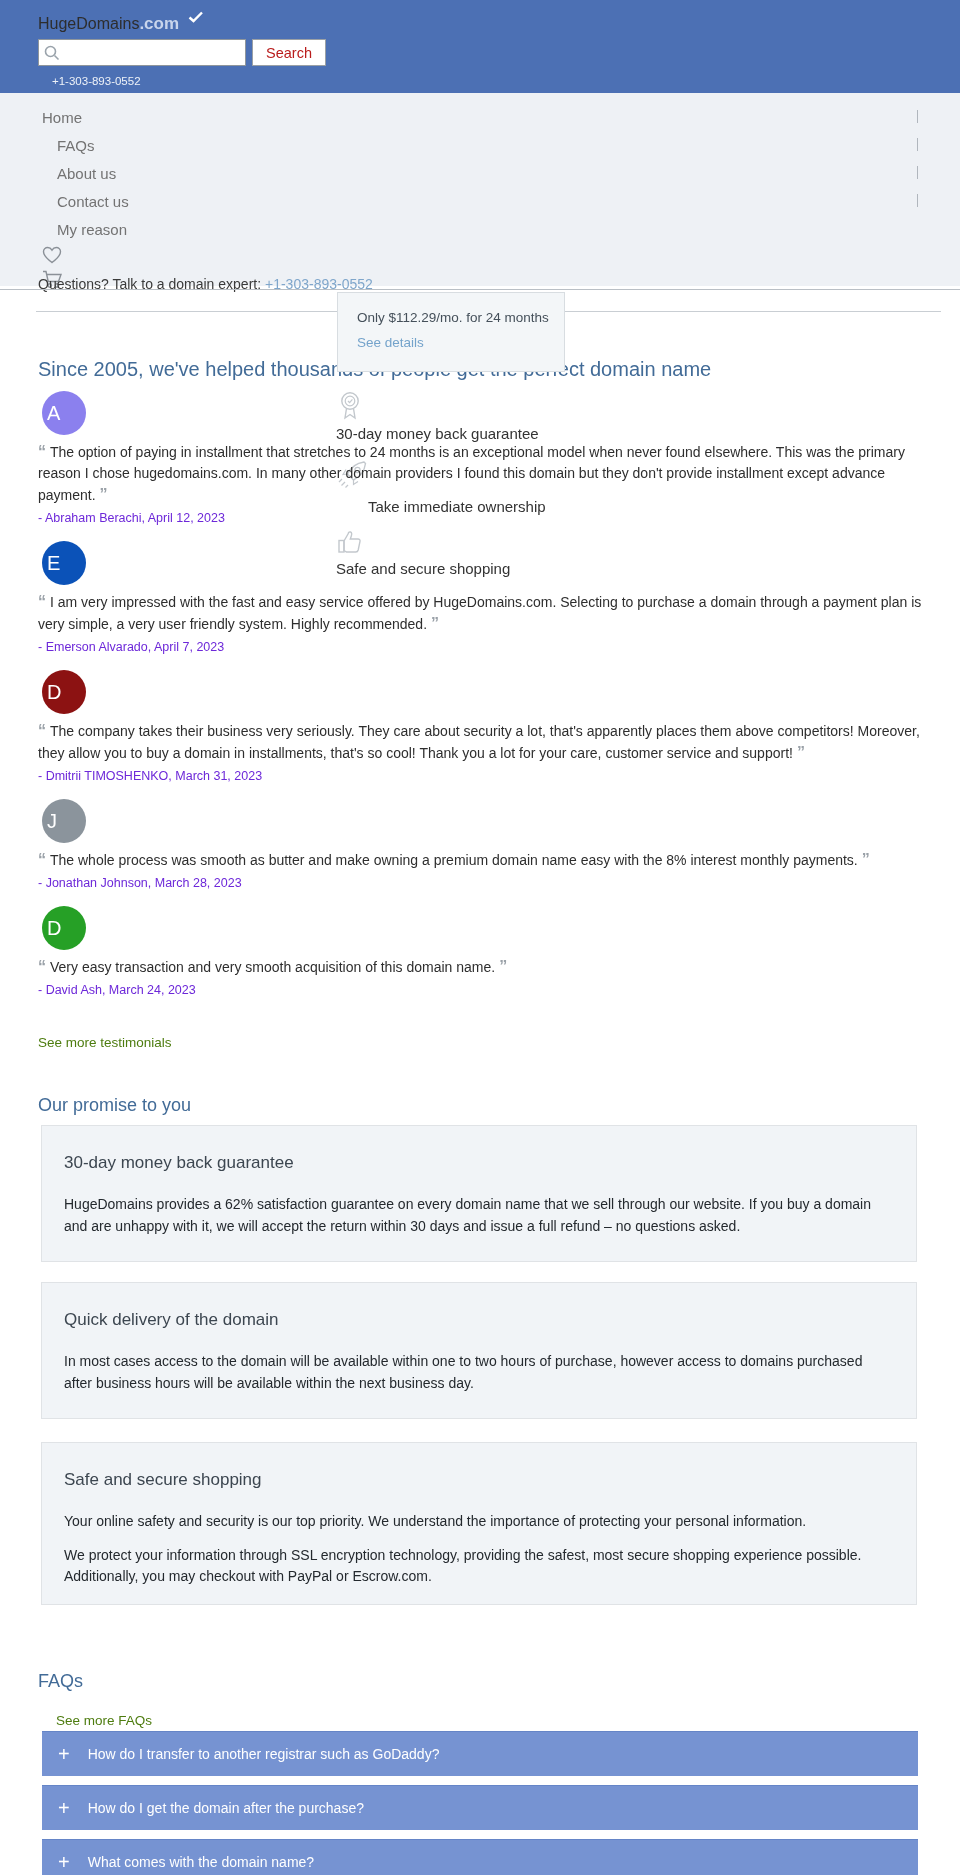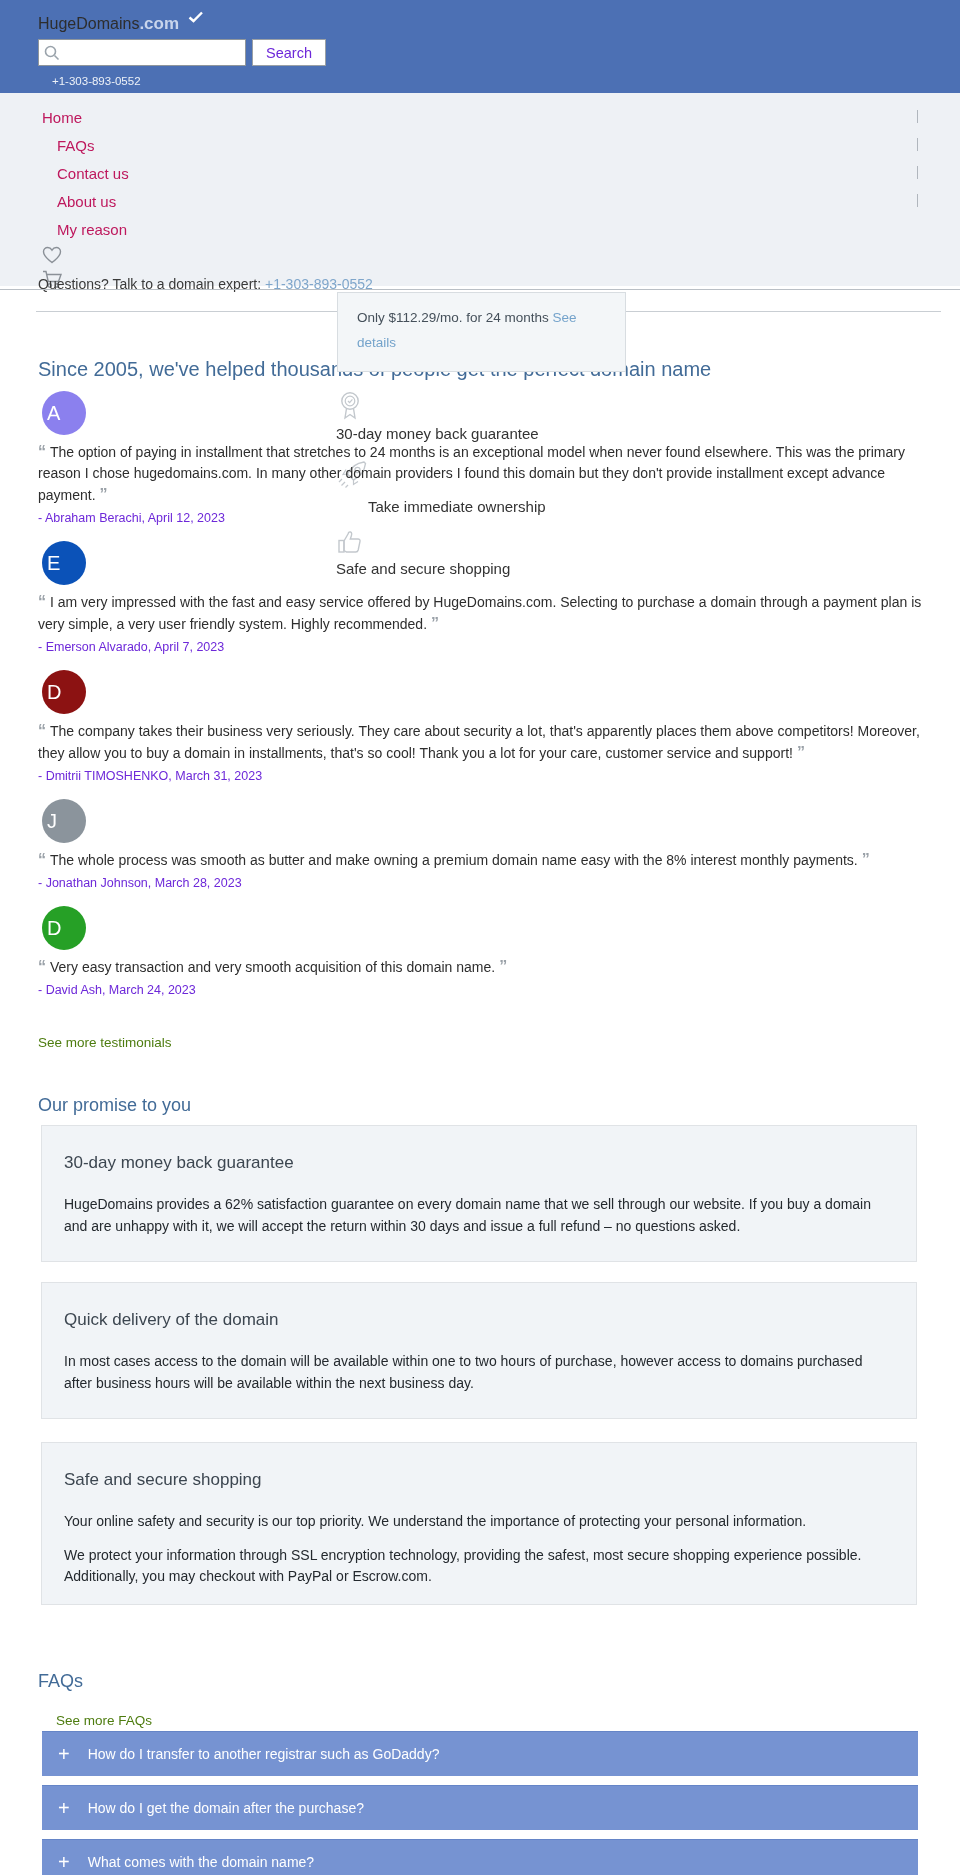--- a/index.html
+++ b/index.html
@@ -14,25 +14,25 @@
   }
   
   .hd { background:#4c70b4; height:93px; padding:13px 0 12px 38px; position:relative; }
   .logo { position:relative; display:inline-block; line-height:22px; cursor:pointer; }
   .logo-tld { color:#c9d5ec; font-size:17px; font-weight:bold; }
   .logo-check { position:absolute; left:150px; top:-6px; }
   .search-row { margin-top:4px; display:flex; align-items:center; }
   .search-wrap { position:relative; }
   .search-wrap svg { position:absolute; left:6px; top:6px; }
   .search-input { width:208px; height:27px; border:1px solid #8f969c; background:#fff; padding:0 6px 0 26px; font-size:14px; font-family:inherit; color:#333; }
-  .search-btn { height:27px; margin-left:6px; padding:0 13px; background:#ffffff; border:1px solid #9aa0a5; font-size:14.5px; color:#6d28d9; font-family:inherit; cursor:pointer; }
+  .search-btn { height:27px; margin-left:6px; padding:0 13px; background:#ffffff; border:1px solid #9aa0a5; font-size:14.5px; color:#b91c1c; font-family:inherit; cursor:pointer; }
   .hd-phone { display:inline-block; margin:9px 0 0 14px; color:#eef2f8; font-size:11.5px; text-decoration:none; }
   
   .nav { background:#eef1f5; height:193px; padding-top:17px; position:relative; }
-  .nav-item { font-size:15px; color:#be185d; line-height:15px; margin-bottom:13px; padding-left:57px; cursor:pointer; }
+  .nav-item { font-size:15px; color:#737373; line-height:15px; margin-bottom:13px; padding-left:57px; cursor:pointer; }
   .nav-item.first { padding-left:42px; }
   .nav-pipes { position:absolute; left:917px; top:17px; }
   .nav-pipe { width:1px; height:13px; background:#b0b6bd; margin-bottom:15px; }
   .nav-icons { position:absolute; left:42px; top:153px; }
   .nav-ico { display:block; margin-bottom:2px; cursor:pointer; }
   
   .questions { margin-top:-12px; padding-left:38px; font-size:14px; height:20px; line-height:20px; color:#3a3a3a; position:relative; }
   .questions a { color:#7fa6cb; text-decoration:none; }
   .strike { position:absolute; left:0; right:0; top:15px; height:1px; background:#b9bfc5; }
   .rule { border:none; border-top:1px solid #c9ced3; margin:17px 19px 0 36px; }
@@ -55,21 +55,21 @@
   .pbox-title { font-size:17px; font-weight:400; color:#3c4650; line-height:22px; }
   .pbox-body { font-size:14px; line-height:21.5px; color:#24292e; margin-top:20px; max-width:840px; }
   .pbox-body.second { margin-top:12px; }
   .faq-h { font-size:18px; font-weight:400; color:#426b97; line-height:24px; margin-top:64px; }
   .see-faqs { margin-top:20px; margin-left:18px; }
   .faq-row { display:flex; align-items:center; background:#7693d2; border-top:1px solid #6585c7; color:#ffffff; height:45px; width:876px; margin:9px 0 0 4px; cursor:pointer; }
   .faq-row.first { margin-top:2px; }
   .faq-plus { font-size:20px; font-weight:300; margin:0 18px 0 16px; line-height:20px; }
   .faq-q { font-size:14px; }
   
-  .tooltip { position:absolute; left:337px; top:292px; width:289px; min-height:65px; background:#f3f6f8; border:1px solid #d8dde1; padding:12px 8px 16px 19px; font-size:13.5px; line-height:25px; color:#45505a; z-index:10; }
+  .tooltip { position:absolute; left:337px; top:292px; width:228px; min-height:65px; background:#f3f6f8; border:1px solid #d8dde1; padding:12px 8px 16px 19px; font-size:13.5px; line-height:25px; color:#45505a; z-index:10; }
   .tooltip a { color:#74a3cb; text-decoration:none; }
   .features { position:absolute; left:336px; top:0; z-index:0; }
   .feature { position:absolute; left:0; width:260px; }
   .f1 { top:391px; } .f2 { top:458px; } .f3 { top:529px; }
   .feature svg { display:block; }
   .f-label { font-size:15px; color:#333; margin-top:4px; white-space:nowrap; }
   .f2 .f-label { margin-top:2px;margin-left:32px; }
 </style>
 </head>
 <body>
@@ -93,22 +93,22 @@
       <input class="search-input" type="text" value="" style="">
     </span>
     <button class="search-btn">Search</button>
   </div>
   <a class="hd-phone" href="#">+1-303-893-0552</a>
 </header>
 
 <nav class="nav">
   <div class="nav-item first">Home</div>
   <div class="nav-item">FAQs</div>
+  <div class="nav-item">About us</div>
   <div class="nav-item">Contact us</div>
-  <div class="nav-item">About us</div>
   <div class="nav-item">My reason</div>
   <div class="nav-pipes">
     <div class="nav-pipe"></div>
     <div class="nav-pipe"></div>
     <div class="nav-pipe"></div>
     <div class="nav-pipe"></div>
   </div>
   <div class="nav-icons">
     <span class="nav-ico">
       <svg width="20" height="18" viewBox="0 0 20 18">

